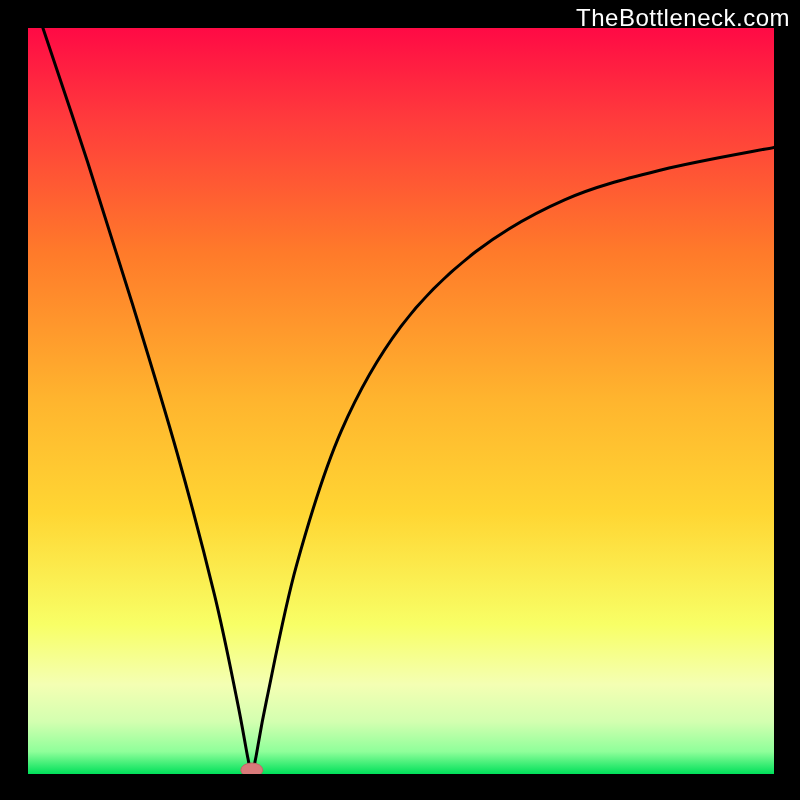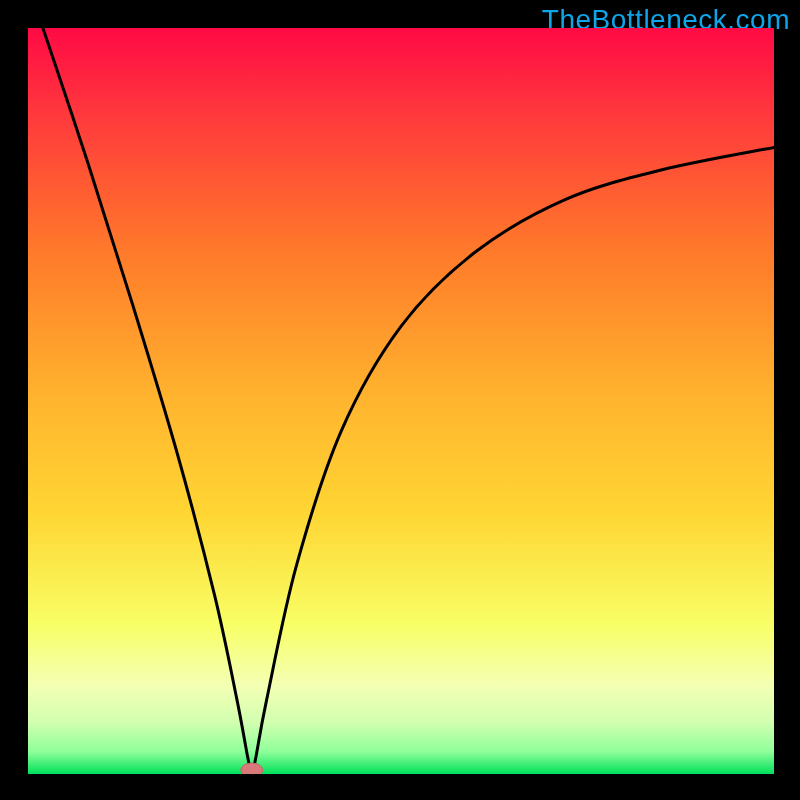--- a/index.html
+++ b/index.html
@@ -16,22 +16,22 @@
     left: 28px;
     top: 28px;
     width: 746px;
     height: 746px;
     box-sizing: border-box;
   }
   .watermark {
     position: absolute;
     top: 4px;
     right: 10px;
-    color: #0ea5e9;
-    font-size: 28px;
+    color: #ffffff;
+    font-size: 24px;
     letter-spacing: 0.5px;
     font-weight: 500;
   }
   svg {
     display: block;
   }
 </style>
 </head>
 <body>
 

